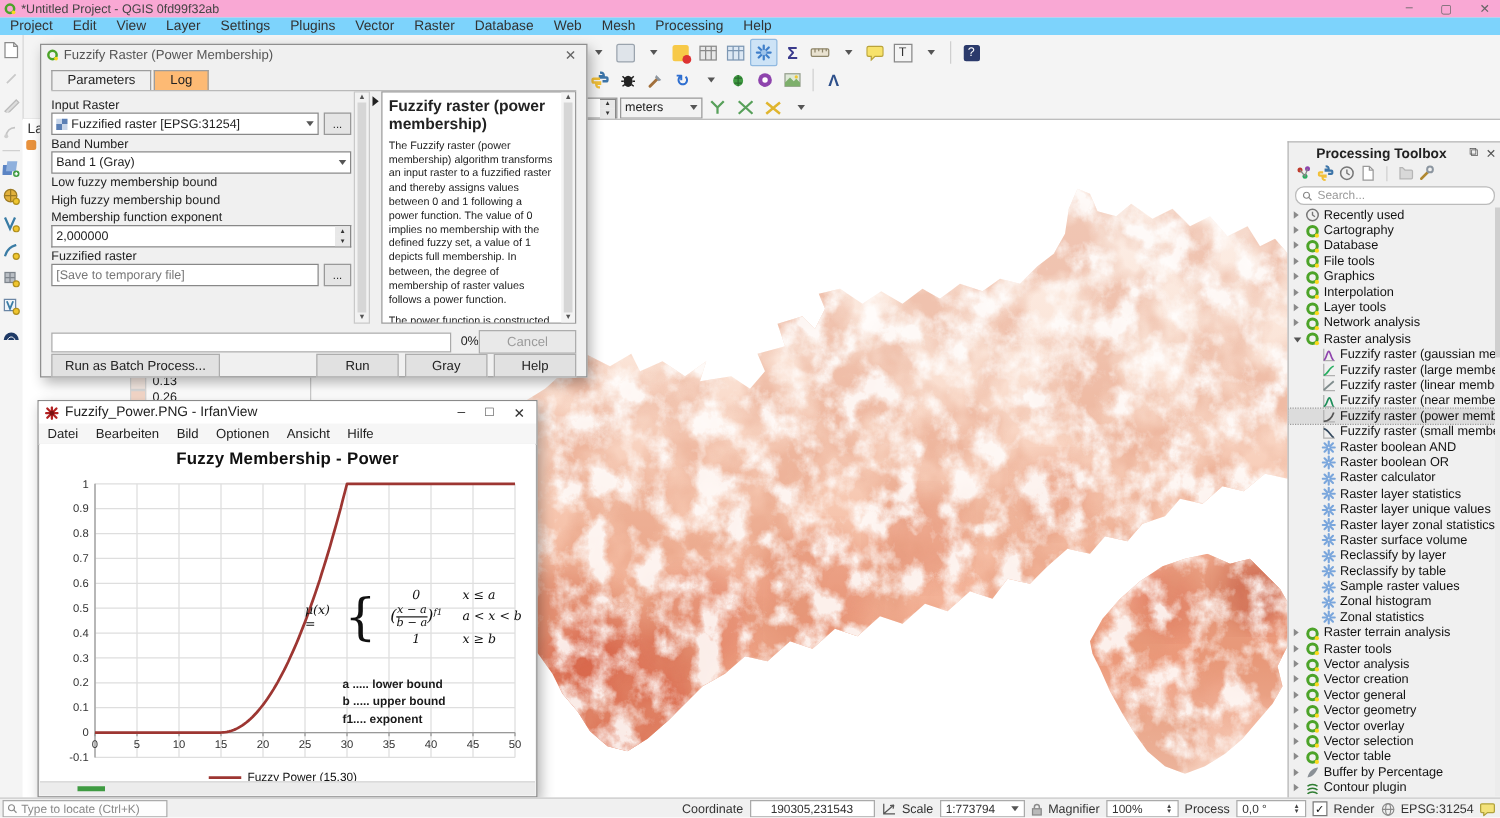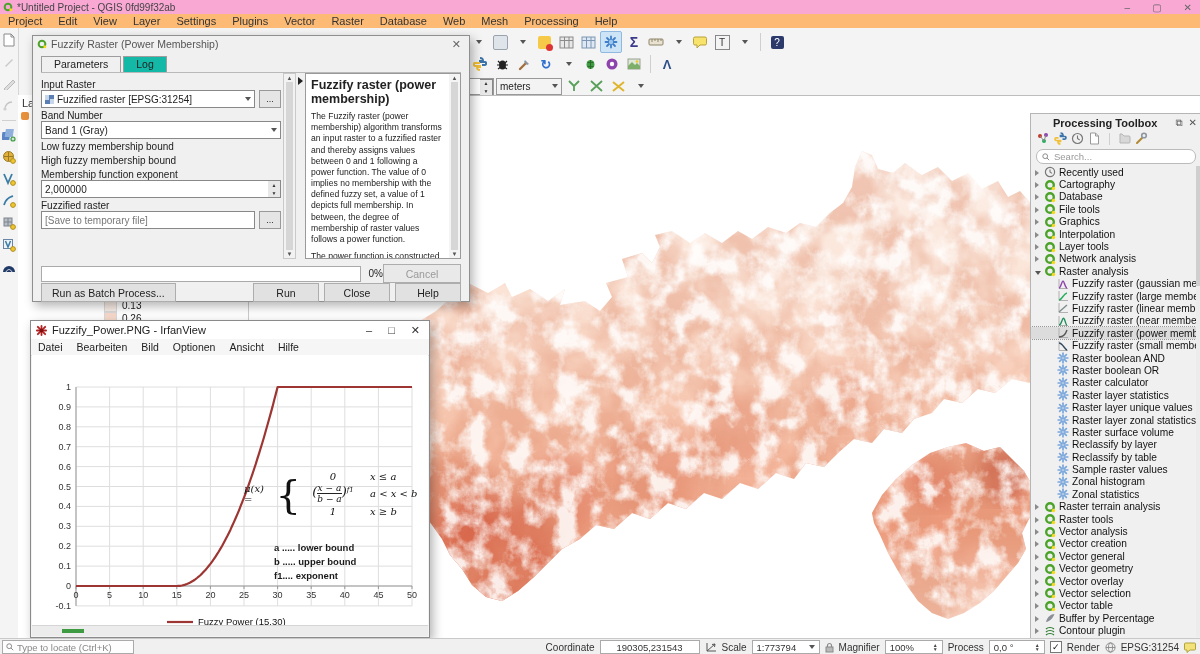--- a/index.html
+++ b/index.html
@@ -1,21 +1,21 @@
 <!DOCTYPE html>
 <html><head>
 <meta charset="utf-8">
 <style>
   html,body{margin:0;padding:0}
   #app{position:relative;width:1200px;height:654px;background:#f0f0f0;font-family:"Liberation Sans",sans-serif;overflow:hidden;color:#222}
   
   .titlebar{position:absolute;left:0;top:0;width:1200px;height:14px;background:#f9a8d4;display:flex;align-items:center;font-size:10px;color:#444}
   .titlebar .ticon{width:10px;height:10px;margin:0 4px 0 3px}
   .winbtns{margin-left:auto;display:flex;gap:22px;padding-right:8px;color:#666;font-size:10px}
-  .menubar{position:absolute;left:0;top:14px;width:1200px;height:14px;background:#fdba74;border-bottom:1px solid #e3e3e3;display:flex;align-items:center;font-size:11px;color:#333}
+  .menubar{position:absolute;left:0;top:14px;width:1200px;height:14px;background:#7dd3fc;border-bottom:1px solid #e3e3e3;display:flex;align-items:center;font-size:11px;color:#333}
   .menu-item{padding:0 8px;cursor:default}
   .toolbars{position:absolute;left:0;top:28px;width:1200px;height:67px;background:#f4f4f4;border-bottom:1px solid #c6c6c6}
   .tbgrp{position:absolute;display:flex;align-items:center;gap:2px}
   .tbtn{width:20px;height:20px;display:inline-flex;align-items:center;justify-content:center;border-radius:2px;font-size:12px}
   .tbtn.act{background:#cde3f6;border:1px solid #90b9e0}
   .car{width:0;height:0;border-left:3px solid transparent;border-right:3px solid transparent;border-top:4px solid #555;margin-left:1px}
   .vsep{width:1px;height:18px;background:#cfcfcf;margin:0 4px}
   .leftbar{position:absolute;left:0;top:28px;width:18px;height:610px;background:#f4f4f4;border-right:1px solid #d6d6d6;display:flex;flex-direction:column;align-items:center;padding-top:4px;gap:6px}
   .lbtn{width:16px;height:16px;display:flex;align-items:center;justify-content:center}
   .hsep{width:14px;height:1px;background:#d0d0d0}
@@ -39,21 +39,21 @@
   .trow .ic{width:12px;height:12px;margin-right:3px;flex:none}
   .trow.d1{padding-left:26px}
   .trow.sel{background:#dcdcdc;outline:1px dotted #999}
   .tbx-scroll{position:absolute;right:0;top:52px;width:5px;bottom:2px;background:#ececec}
   .tbx-scroll .th{position:absolute;top:0;left:0;right:0;height:120px;background:#cfcfcf}
   
   .dialog{position:absolute;left:32px;top:35px;width:436px;height:265px;background:#f0f0f0;border:1px solid #8f8f8f;box-shadow:3px 4px 10px rgba(0,0,0,.3);font-size:10.5px}
   .dlg-title{height:16px;display:flex;align-items:center;font-size:10.5px;color:#555;padding:0 4px;gap:4px}
   .dlg-close{margin-left:auto;color:#666;font-size:11px;padding:0 4px}
   .tabs{position:absolute;left:8px;top:20px;display:flex;gap:2px}
-  .tab{padding:1px 12px 2px;border:1px solid #9d9d9d;border-bottom:none;background:#14b8a6;font-size:10.5px}
+  .tab{padding:1px 12px 2px;border:1px solid #9d9d9d;border-bottom:none;background:#fdba74;font-size:10.5px}
   .tab.active{background:#f0f0f0;position:relative;z-index:2}
   .dlg-main{position:absolute;left:8px;top:36px;width:420px;height:186px;border-top:1px solid #b9b9b9;display:flex}
   .form{width:240px;padding-top:3px}
   .fld-label{font-size:10px;color:#222;margin:3px 0 1px}
   .ctl{display:flex;align-items:center;height:16px}
   .inp{flex:1;display:flex;align-items:center;background:#fff;border:1px solid #888;height:16px;padding:0 3px;font-size:10px;gap:3px;min-width:0}
   .inp .txt{overflow:hidden;white-space:nowrap;flex:1}
   .inp .ph{color:#777}
   .combocar{margin-left:auto;flex:none}
   .spinbtns{width:12px;height:16px;border:1px solid #888;border-left:none;display:flex;flex-direction:column;flex:none}
@@ -1019,21 +1019,21 @@
       </div>
     </div>
     <div class="dlg-progress">
       <span class="pbar"></span>
       <span class="ppct">0%</span>
       <span class="btn dis" style="margin-left:auto;width:60px">Cancel</span>
     </div>
     <div class="dlg-btns">
       <span class="btn">Run as Batch Process...</span>
       <span class="btn" style="margin-left:auto;width:44px">Run</span>
-      <span class="btn" style="width:44px">Close</span>
+      <span class="btn" style="width:44px">Gray</span>
       <span class="btn" style="width:44px">Help</span>
     </div>
   </div>
 
   <div class="viewer">
     <div class="vw-title">
       <span>
           <svg width="11" height="11" viewBox="0 0 12 12">
             <g stroke="#b22222" stroke-width="2" stroke-linecap="round">
               <line x1="2" y1="2" x2="10" y2="10"></line>
@@ -1053,20 +1053,21 @@
     </div>
     <div class="vw-menu" id="viewer-menu">
         <span class="menu-item">Datei</span>
         <span class="menu-item">Bearbeiten</span>
         <span class="menu-item">Bild</span>
         <span class="menu-item">Optionen</span>
         <span class="menu-item">Ansicht</span>
         <span class="menu-item">Hilfe</span>
       </div>
     <div class="vw-content">
+      <div class="chart-title">Fuzzy Membership - Power</div>
       <div id="chart-wrap" style="position:absolute;left:0;top:0;width:396px;height:270px">
           <svg width="396" height="270" viewBox="0 0 396 270">
             <line x1="44.0" y1="32" x2="44.0" y2="250.9" stroke="#dedede"></line>
             <line x1="77.6" y1="32" x2="77.6" y2="250.9" stroke="#dedede"></line>
             <line x1="111.2" y1="32" x2="111.2" y2="250.9" stroke="#dedede"></line>
             <line x1="144.8" y1="32" x2="144.8" y2="250.9" stroke="#dedede"></line>
             <line x1="178.4" y1="32" x2="178.4" y2="250.9" stroke="#dedede"></line>
             <line x1="212.0" y1="32" x2="212.0" y2="250.9" stroke="#dedede"></line>
             <line x1="245.6" y1="32" x2="245.6" y2="250.9" stroke="#dedede"></line>
             <line x1="279.2" y1="32" x2="279.2" y2="250.9" stroke="#dedede"></line>

